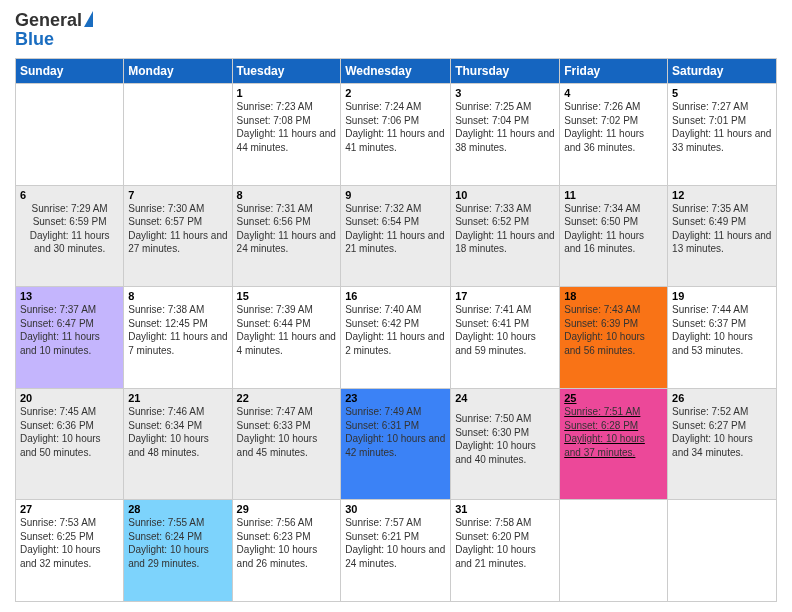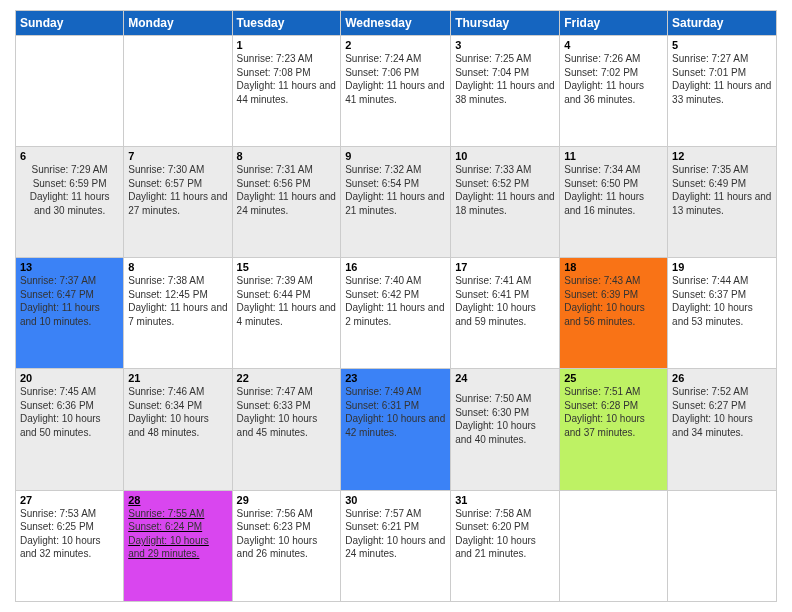--- a/index.html
+++ b/index.html
@@ -91,20 +91,33 @@
       background: #fff !important;
     }
     
     .row-odd td { background: #fff; }
     .row-even td { background: #ebebeb; }
   </style>
 </head>
 <body>
 
 <div class="page">
+  <div class="header">
+    <div class="logo">
+      <div class="logo-row">
+        <span style="font-size:18px;font-weight:bold;color:#333;">General</span>
+        <div style="display:inline-block;margin-left:2px;width:0;height:0;border-left:9px solid transparent;border-bottom:16px solid #1a6dc0;vertical-align:middle;position:relative;top:-2px;"></div>
+      </div>
+      <span style="font-size:18px;font-weight:bold;color:#1a6dc0;margin-top:-2px;">Blue</span>
+    </div>
+    <div class="title-section">
+      <div class="month-title"></div>
+      <div class="location"></div>
+    </div>
+  </div>
 
   <table class="calendar">
     <thead>
       <tr>
       <th>Sunday</th>
           <th>Monday</th>
           <th>Tuesday</th>
           <th>Wednesday</th>
           <th>Thursday</th>
           <th>Friday</th>
@@ -184,21 +197,21 @@
 Daylight: 11 hours and 16 minutes.</div>
           </td>
           <td style="background: rgb(235, 235, 235);">
             <span class="day-num">12</span>
             <div class="day-info" style="white-space: pre-line;">Sunrise: 7:35 AM
 Sunset: 6:49 PM
 Daylight: 11 hours and 13 minutes.</div>
           </td>
         </tr>
         <tr class="row-odd">
-          <td style="background: #3b82f6;">
+          <td style="background: #c4b5fd;">
             <span class="day-num">13</span>
             <div class="day-info" style="white-space: pre-line;">Sunrise: 7:37 AM
 Sunset: 6:47 PM
 Daylight: 11 hours and 10 minutes.</div>
           </td>
           <td style="background: rgb(255, 255, 255);">
             <span class="day-num">8</span>
             <div class="day-info" style="white-space: pre-line;">Sunrise: 7:38 AM
 Sunset: 12:45 PM
 Daylight: 11 hours and 7 minutes.</div>
@@ -258,41 +271,41 @@
             <div class="day-info" style="white-space: pre-line;">Sunrise: 7:49 AM
 Sunset: 6:31 PM
 Daylight: 10 hours and 42 minutes.</div>
           </td>
           <td style="background: rgb(235, 235, 235);">
             <span class="day-num">24</span>
             <div class="day-info" style="white-space: pre-line; margin-top: 8px;">Sunrise: 7:50 AM
 Sunset: 6:30 PM
 Daylight: 10 hours and 40 minutes.</div>
           </td>
-          <td style="background: #bef264;">
+          <td style="background: #ec4899; text-decoration: underline;">
             <span class="day-num">25</span>
             <div class="day-info" style="white-space: pre-line;">Sunrise: 7:51 AM
 Sunset: 6:28 PM
 Daylight: 10 hours and 37 minutes.</div>
           </td>
           <td style="background: rgb(235, 235, 235);">
             <span class="day-num">26</span>
             <div class="day-info" style="white-space: pre-line;">Sunrise: 7:52 AM
 Sunset: 6:27 PM
 Daylight: 10 hours and 34 minutes.</div>
           </td>
         </tr>
         <tr class="row-odd">
           <td style="background: rgb(255, 255, 255);">
             <span class="day-num">27</span>
             <div class="day-info" style="white-space: pre-line;">Sunrise: 7:53 AM
 Sunset: 6:25 PM
 Daylight: 10 hours and 32 minutes.</div>
           </td>
-          <td style="background: #d946ef; text-decoration: underline;">
+          <td style="background: #7dd3fc;">
             <span class="day-num">28</span>
             <div class="day-info" style="white-space: pre-line;">Sunrise: 7:55 AM
 Sunset: 6:24 PM
 Daylight: 10 hours and 29 minutes.</div>
           </td>
           <td style="background: rgb(255, 255, 255);">
             <span class="day-num">29</span>
             <div class="day-info" style="white-space: pre-line;">Sunrise: 7:56 AM
 Sunset: 6:23 PM
 Daylight: 10 hours and 26 minutes.</div>

